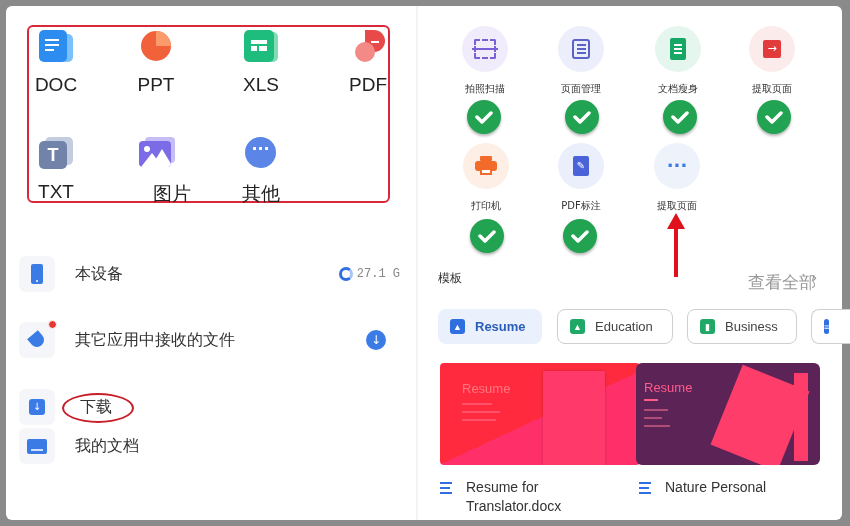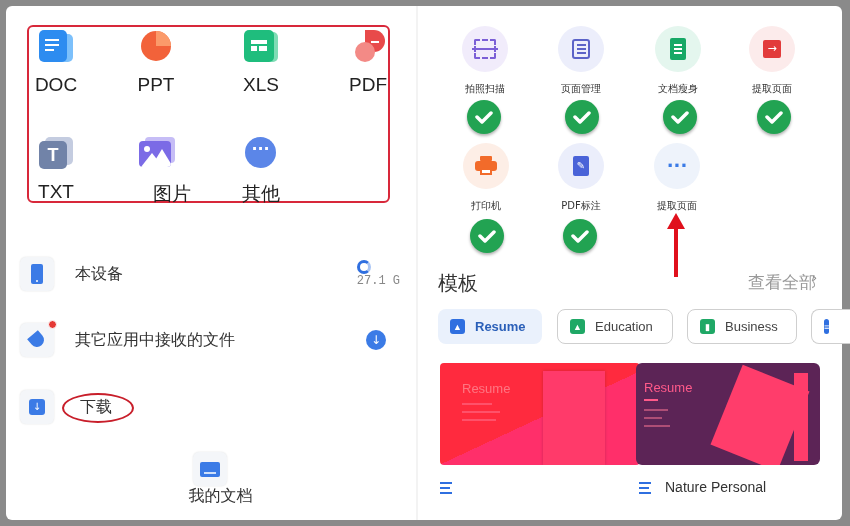--- a/index.html
+++ b/index.html
@@ -13,35 +13,35 @@
   
   .type-box { position: absolute; left: 27px; top: 25px; width: 363px; height: 178px; border: 2px solid #d8283a; border-radius: 6px; }
   .type-item { position: absolute; width: 70px; text-align: center; }
   .type-item .ic { position: relative; width: 34px; height: 34px; margin: 0 auto; }
   .type-item .lbl { font-size: 19px; color: #222; margin-top: 10px; font-family: "Liberation Sans", sans-serif; }
 
   
   .loc-row { position: absolute; left: 20px; width: 380px; height: 36px; display: flex; align-items: center; }
   .loc-ic { width: 34px; height: 34px; border-radius: 6px; background: #f4f6f9; box-shadow: 0 0 2px rgba(0,0,0,0.12); position: relative; display: flex; align-items: center; justify-content: center; flex-shrink: 0; }
   .loc-label { margin-left: 21px; font-size: 16px; color: #333; }
-  .loc-right { margin-left: auto; display: flex; align-items: flex-start; font-size: 12px; color: #888; flex-direction: column; }
+  .loc-right { margin-left: auto; display: flex; align-items: flex-end; font-size: 12px; color: #888; }
   .ring { width: 14px; height: 14px; border-radius: 50%; border: 3px solid #2f6fe0; border-right-color: #a8c4f4; margin-right: 4px; }
   .dl-circle { width: 20px; height: 20px; border-radius: 50%; background: #3b7be6; color: #fff; font-size: 12px; display: flex; align-items: center; justify-content: center; margin-right: 14px; }
   .red-dot { position: absolute; right: -3px; top: -3px; width: 9px; height: 9px; border-radius: 50%; background: #e53935; border: 1px solid #fff; }
   .ellipse { position: absolute; left: 62px; top: 393px; width: 72px; height: 30px; border: 2px solid #c81e2a; border-radius: 50%; }
 
   
   .tool { position: absolute; width: 90px; text-align: center; }
   .tool .circle { width: 46px; height: 46px; border-radius: 50%; margin: 0 auto; display: flex; align-items: center; justify-content: center; }
   .tool .tlbl { font-size: 10px; color: #333; margin-top: 10px; }
   .check { position: absolute; width: 34px; height: 34px; border-radius: 50%; background: #22a352; box-shadow: 0 2px 3px rgba(0,0,0,0.3); display: flex; align-items: center; justify-content: center; }
   .arrow-line { position: absolute; left: 674px; top: 225px; width: 4px; height: 52px; background: #e0101c; }
   .arrow-head { position: absolute; left: 667px; top: 213px; width: 0; height: 0; border-left: 9px solid transparent; border-right: 9px solid transparent; border-bottom: 16px solid #e0101c; }
 
-  .sec-title { position: absolute; left: 438px; top: 270px; font-size: 20px; color: #333; }
+  .sec-title { position: absolute; left: 438px; top: 270px; font-size: 12px; color: #333; }
   .view-all { position: absolute; left: 748px; top: 271px; font-size: 17px; color: #999; }
   .chev { position: absolute; left: 812px; top: 270px; font-size: 13px; color: #888; }
 
   .chip { position: absolute; top: 309px; height: 35px; border-radius: 8px; display: flex; align-items: center; padding: 0 12px; font-size: 13px; font-family: "Liberation Sans", sans-serif; }
   .chip .cic { width: 15px; height: 15px; border-radius: 3px; margin-right: 10px; display: flex; align-items: center; justify-content: center; color: #fff; font-size: 9px; }
   .chip.active { background: #eaf1fc; color: #2a5fb8; font-weight: bold; }
   .chip.out { border: 1px solid #cfcfcf; color: #444; background: #fff; }
 
   .thumb { position: absolute; top: 363px; height: 102px; border-radius: 4px; overflow: hidden; }
   .thumb1 { left: 440px; width: 200px; background: linear-gradient(155deg, #ff2a3e 0%, #ff2a3e 52%, #ff2f6a 52%, #ff2f6a 100%); }
@@ -158,21 +158,21 @@
 </div>
 
 <div class="loc-row" style="top:389px;">
   <div class="loc-ic">
     <div style="width:16px;height:16px;background:#3b7be6;border-radius:3px;color:#fff;font-size:10px;text-align:center;line-height:16px;">↓</div>
   </div>
   <span class="loc-label" style="margin-left:26px;">下载</span>
 </div>
 <div class="ellipse"></div>
 
-<div class="loc-row" style="top:452px;flex-direction:column;">
+<div class="loc-row" style="top:428px;">
   <div class="loc-ic">
     <div style="width:20px;height:15px;background:#3b7be6;border-radius:2px;position:relative;">
         <div style="position:absolute;left:4px;bottom:3px;width:12px;height:2px;background:#cfe0fb;"></div>
       </div>
   </div>
   <span class="loc-label">我的文档</span>
 </div>
 
 <div class="tool" style="left:440px;top:26px;">
   <div class="circle" style="background:#f1ecfb;">
@@ -305,20 +305,24 @@
   <div class="paper2"></div>
   <div class="bar2"></div>
 </div>
 
 <div class="tmpl-name" style="left:440px;">
   <div class="doc-ic">
       <span style="width:12px;"></span>
       <span style="width:10px;"></span>
       <span style="width:12px;"></span>
     </div>
+  <div>
+    <div>Resume for</div>
+    <div>Translator.docx</div>
+  </div>
 </div>
 <div class="tmpl-name" style="left:639px;">
   <div class="doc-ic">
       <span style="width:12px;"></span>
       <span style="width:10px;"></span>
       <span style="width:12px;"></span>
     </div>
   <div>
     <div>Nature Personal</div>
   </div>

